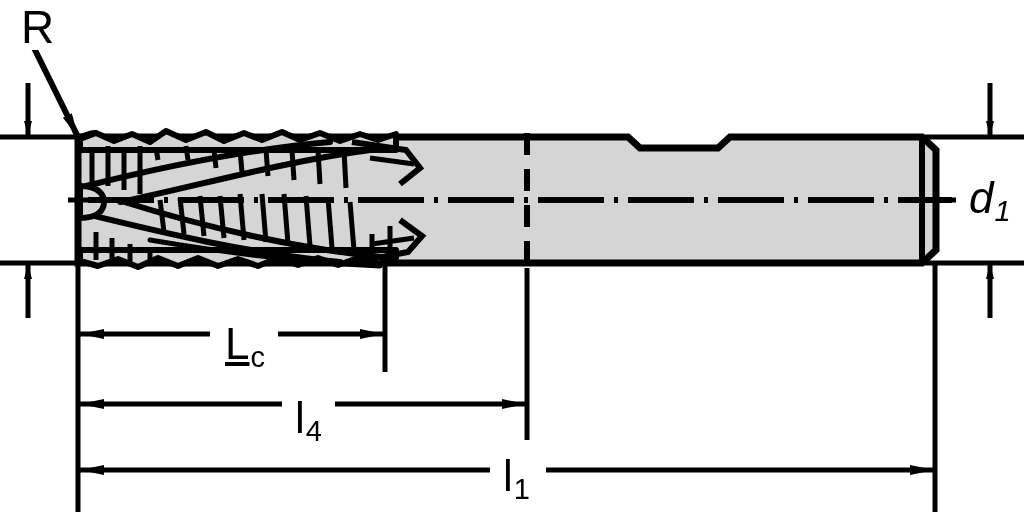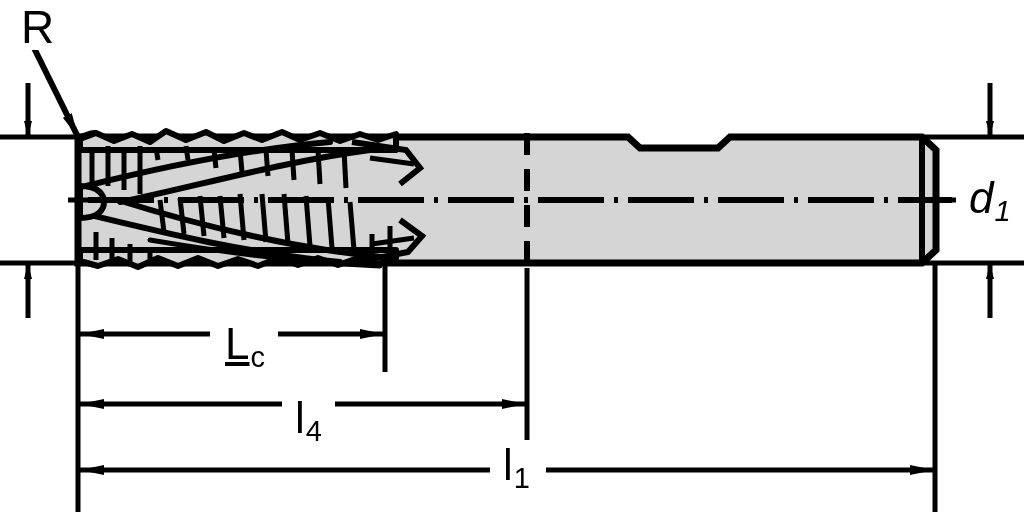--- a/index.html
+++ b/index.html
@@ -39,21 +39,21 @@
     vertical-align: baseline;
     position: relative;
     top: 0.28em;
     padding-left: 1px;
   }
   #label-R      { left: 18px;  top: 4px;   font-size: 46px; }
   #label-Dc     { left: 2px;   top: 176px; font-size: 44px; }
   #label-d1     { left: 966px; top: 176px; font-size: 44px; font-style: italic; }
   #label-Lc     { left: 222px; top: 322px; font-size: 44px; text-decoration: underline; }
   #label-l4     { left: 292px; top: 388px; font-size: 44px; margin-top: 8px; }
-  #label-l1     { left: 500px; top: 443px; font-size: 44px; }
+  #label-l1     { left: 500px; top: 454px; font-size: 44px; }
 </style>
 </head>
 <body>
 
 <div id="stage">
 
   <svg id="drawing" viewBox="0 0 1024 524" xmlns="http://www.w3.org/2000/svg">
 
     <defs>
       <marker id="arrowR" markerWidth="10" markerHeight="10" refX="9" refY="3.4" orient="auto" markerUnits="userSpaceOnUse">

